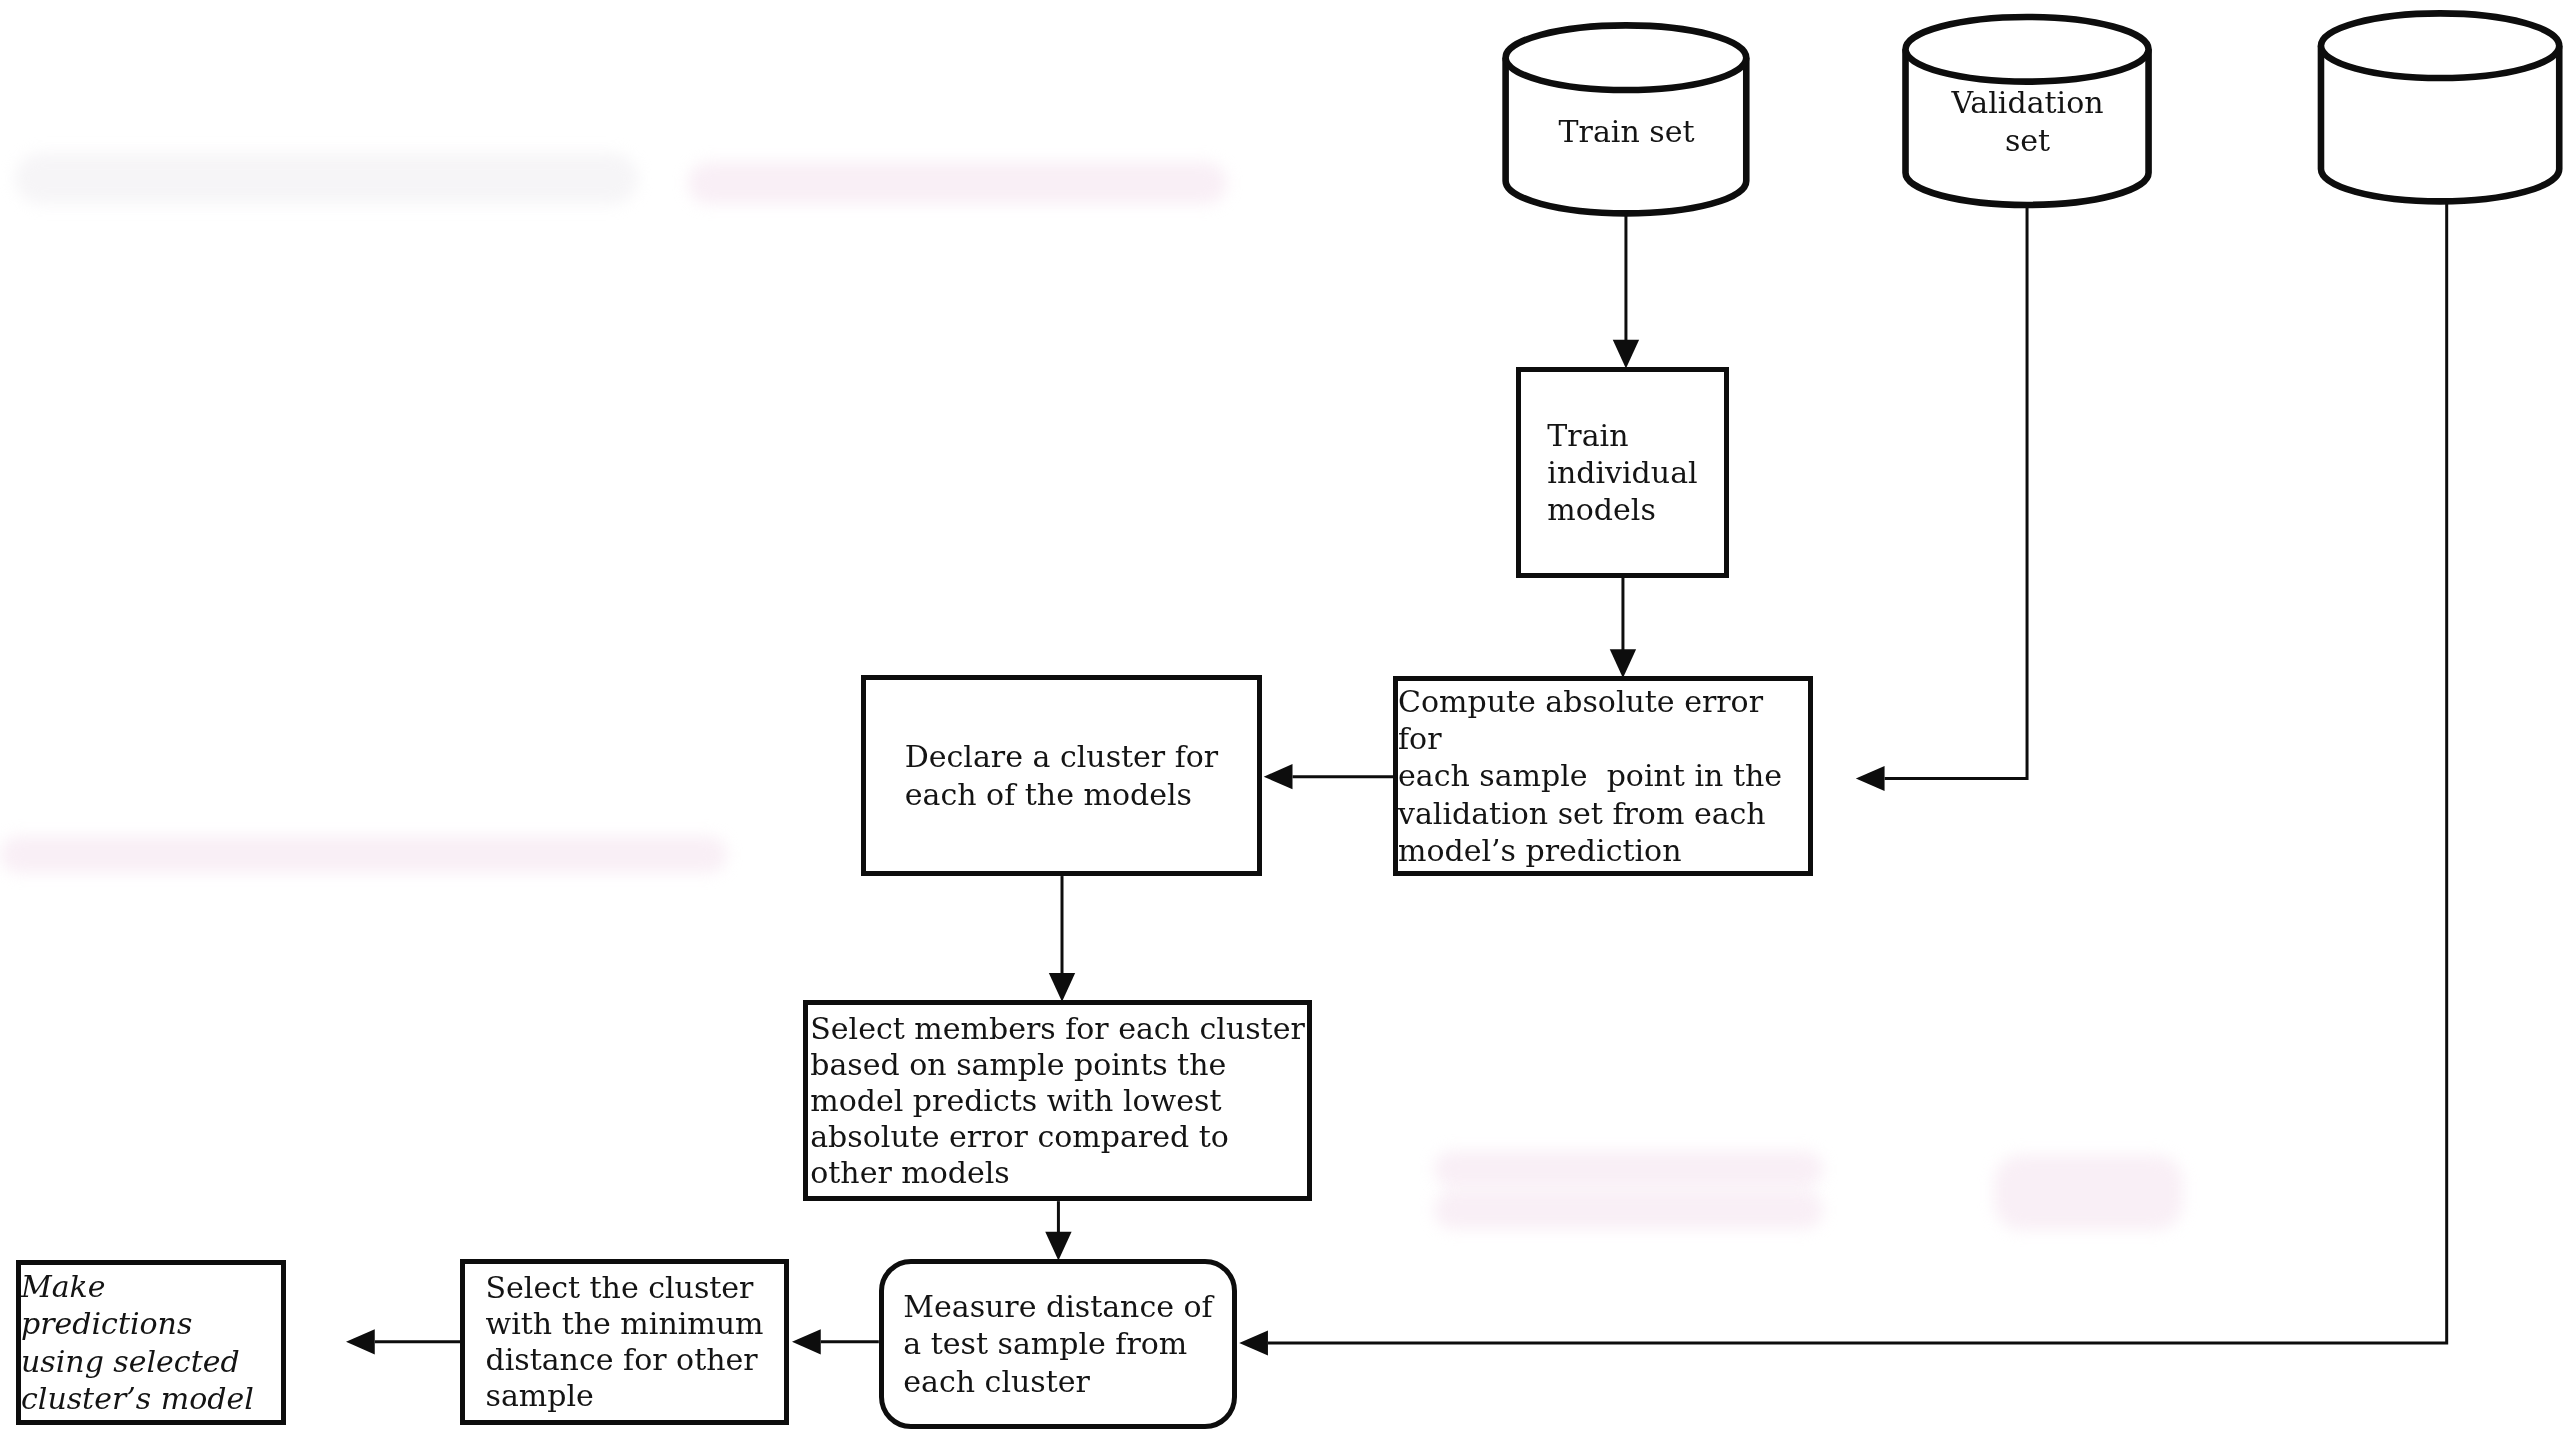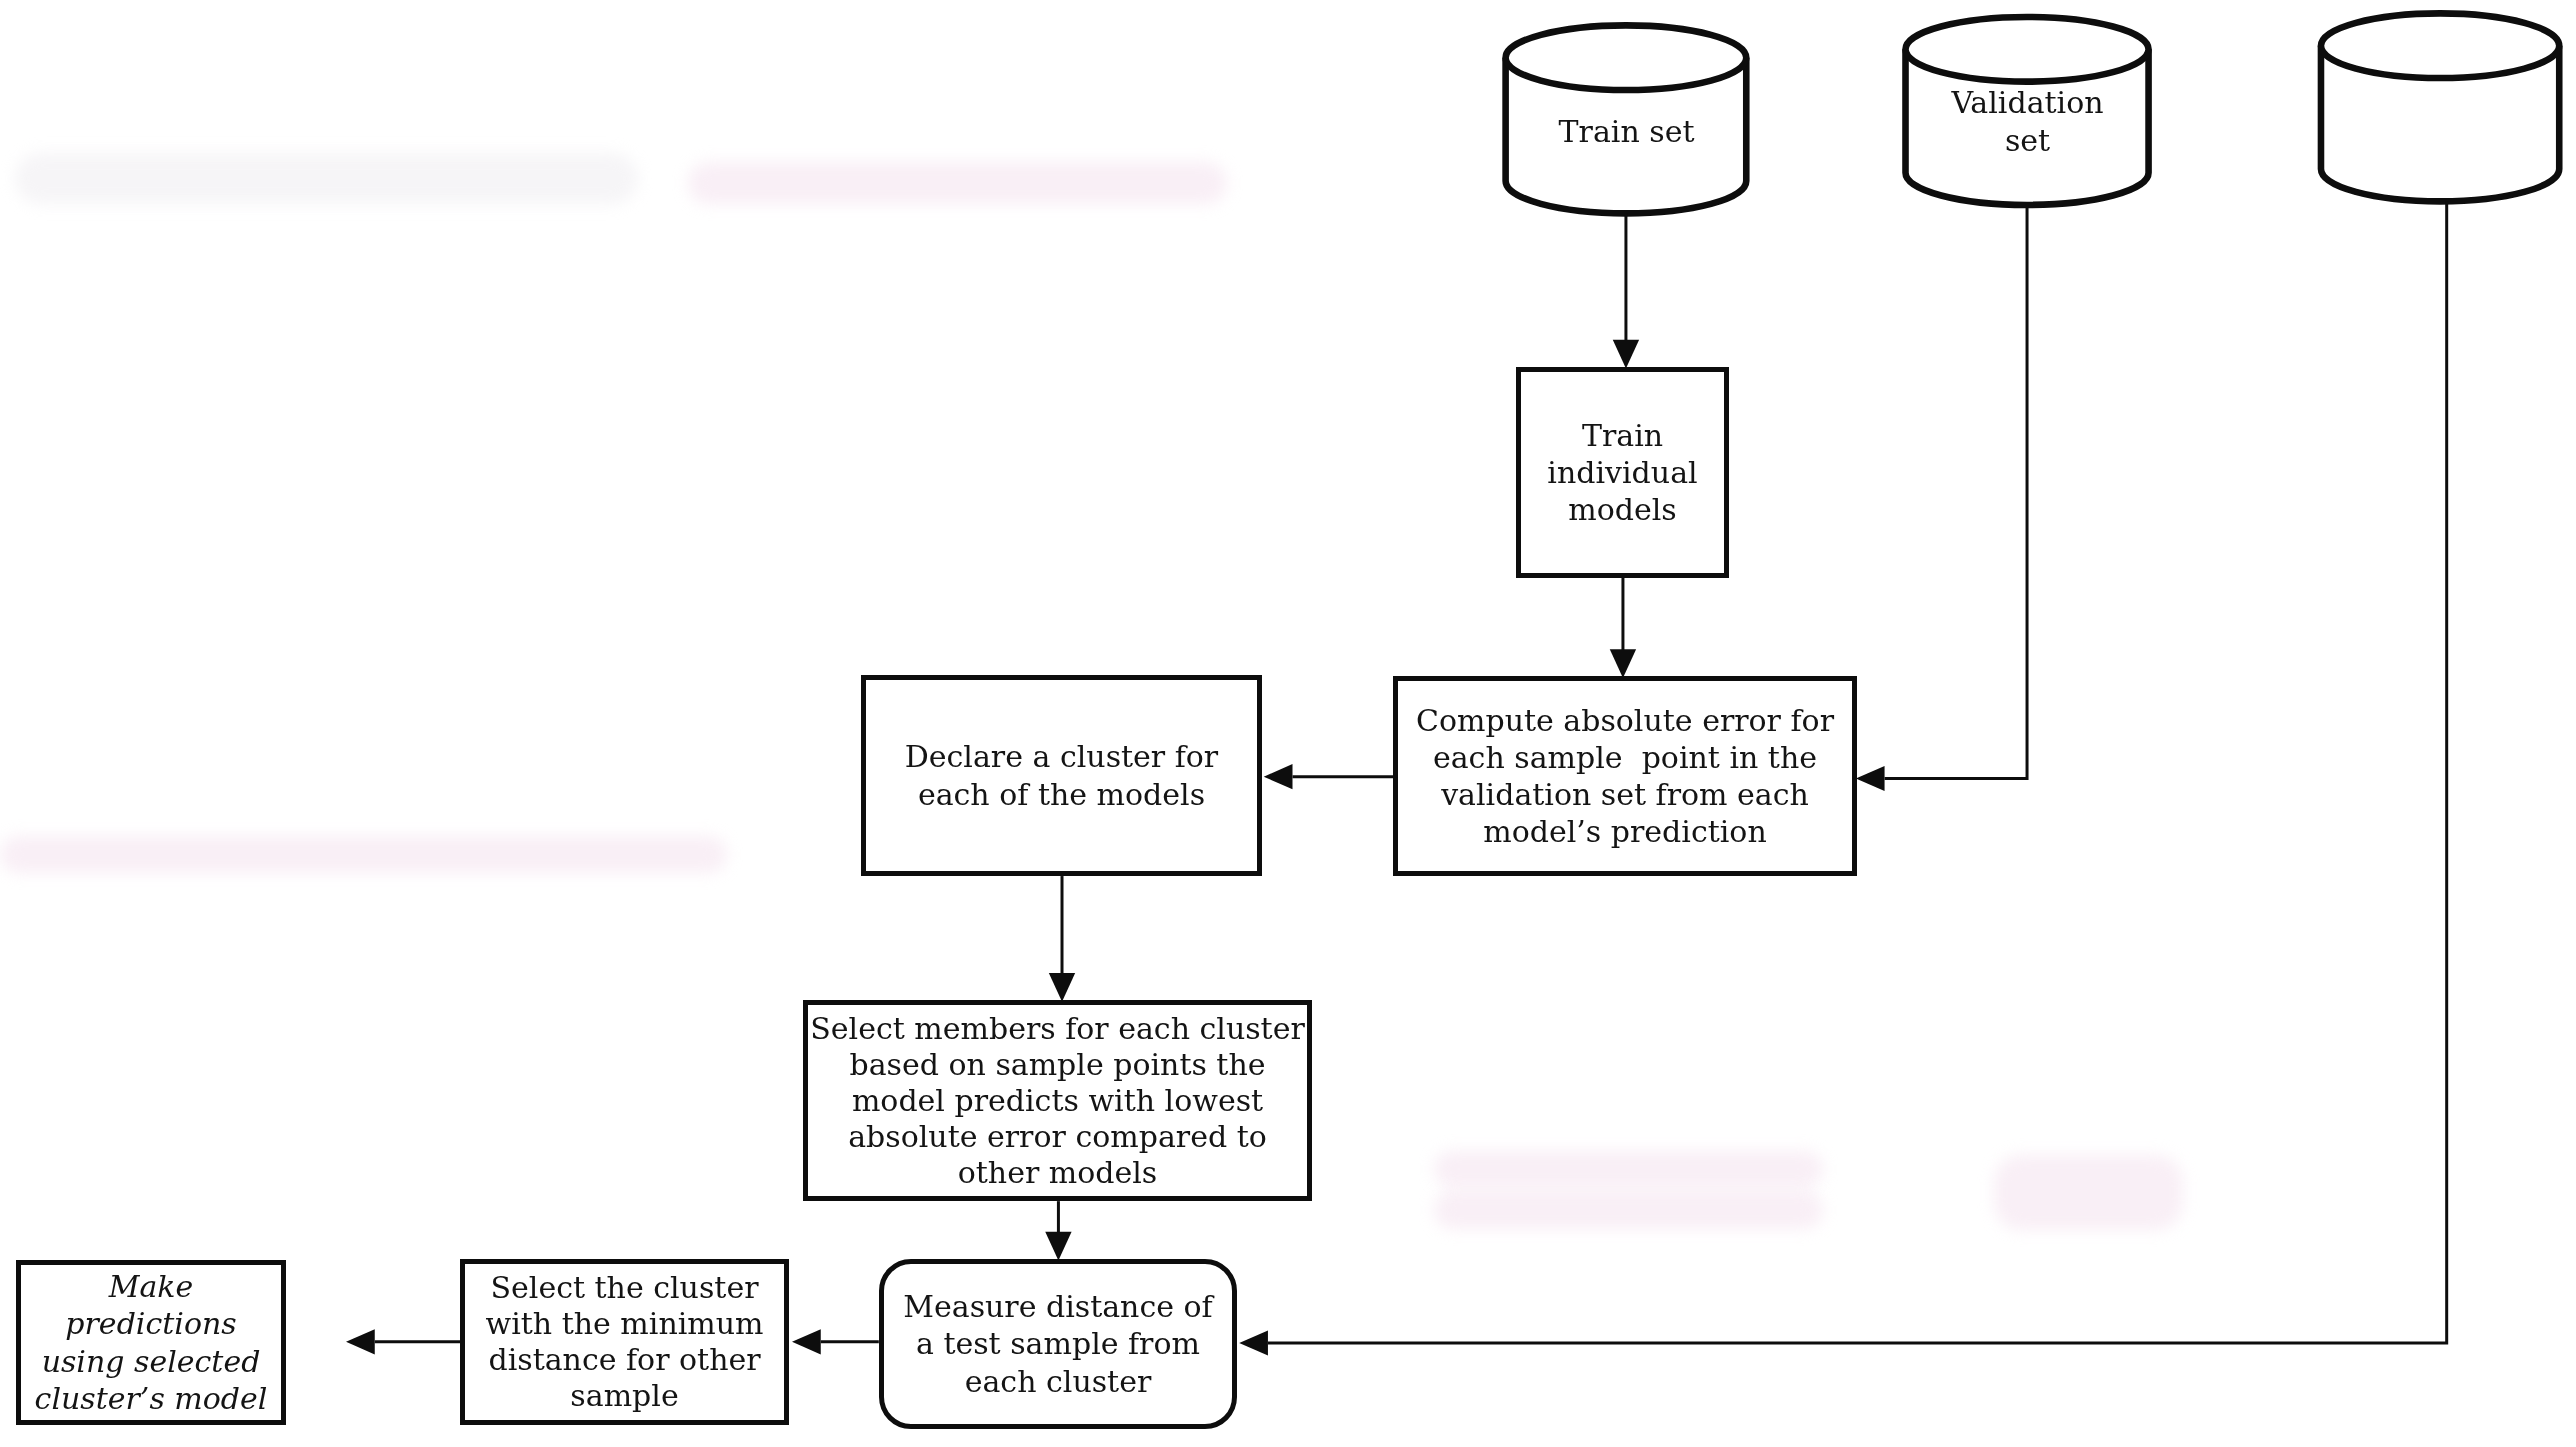--- a/index.html
+++ b/index.html
@@ -3,21 +3,21 @@
 <meta charset="utf-8">
 <style>
   html,body{margin:0;padding:0;background:#ffffff;}
   #canvas{
     position:relative;width:2576px;height:1448px;background:#ffffff;overflow:hidden;
     font-family:"DejaVu Serif","Liberation Serif",serif;color:#141414;
   }
   .wires{position:absolute;left:0;top:0;width:2576px;height:1448px;}
   .box{
     position:absolute;box-sizing:border-box;border:5.4px solid #0d0d0d;background:#ffffff;
-    display:flex;align-items:center;justify-content:center;text-align:center;
+    display:flex;align-items:center;justify-content:center;text-align:left;
   }
   .box span,.cyl-label span{
     white-space:pre-wrap;font-size:30px;line-height:1.24;color:#141414;display:block;
   }
   .cyl-label{
     position:absolute;display:flex;align-items:center;justify-content:center;text-align:center;
   }
   .smudge{position:absolute;border-radius:27px;filter:blur(7.2px);pointer-events:none;}
   .smudge.pinkish{background:rgba(238,214,232,0.38);}
   .smudge.grayish{background:rgba(226,222,228,0.30);}
@@ -102,21 +102,21 @@
     <span>Validation
 set</span>
   </div>
 
   <div class="box" style="left:1516px;top:367px;width:213px;height:211px;">
     <span>Train
 individual
 models</span>
   </div>
 
-  <div class="box" style="left:1393px;top:676px;width:464px;height:200px;">
+  <div class="box" style="left:1393px;top:676px;width:420px;height:200px;">
     <span>Compute absolute error for
 each sample  point in the
 validation set from each
 model’s prediction</span>
   </div>
 
   <div class="box" style="left:861px;top:675px;width:401px;height:201px;">
     <span>Declare a cluster for
 each of the models</span>
   </div>

